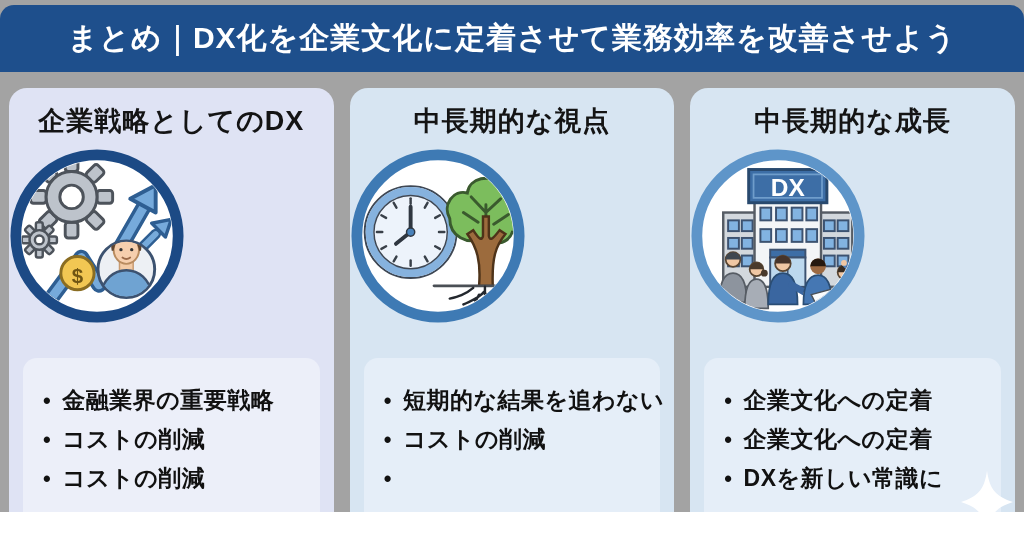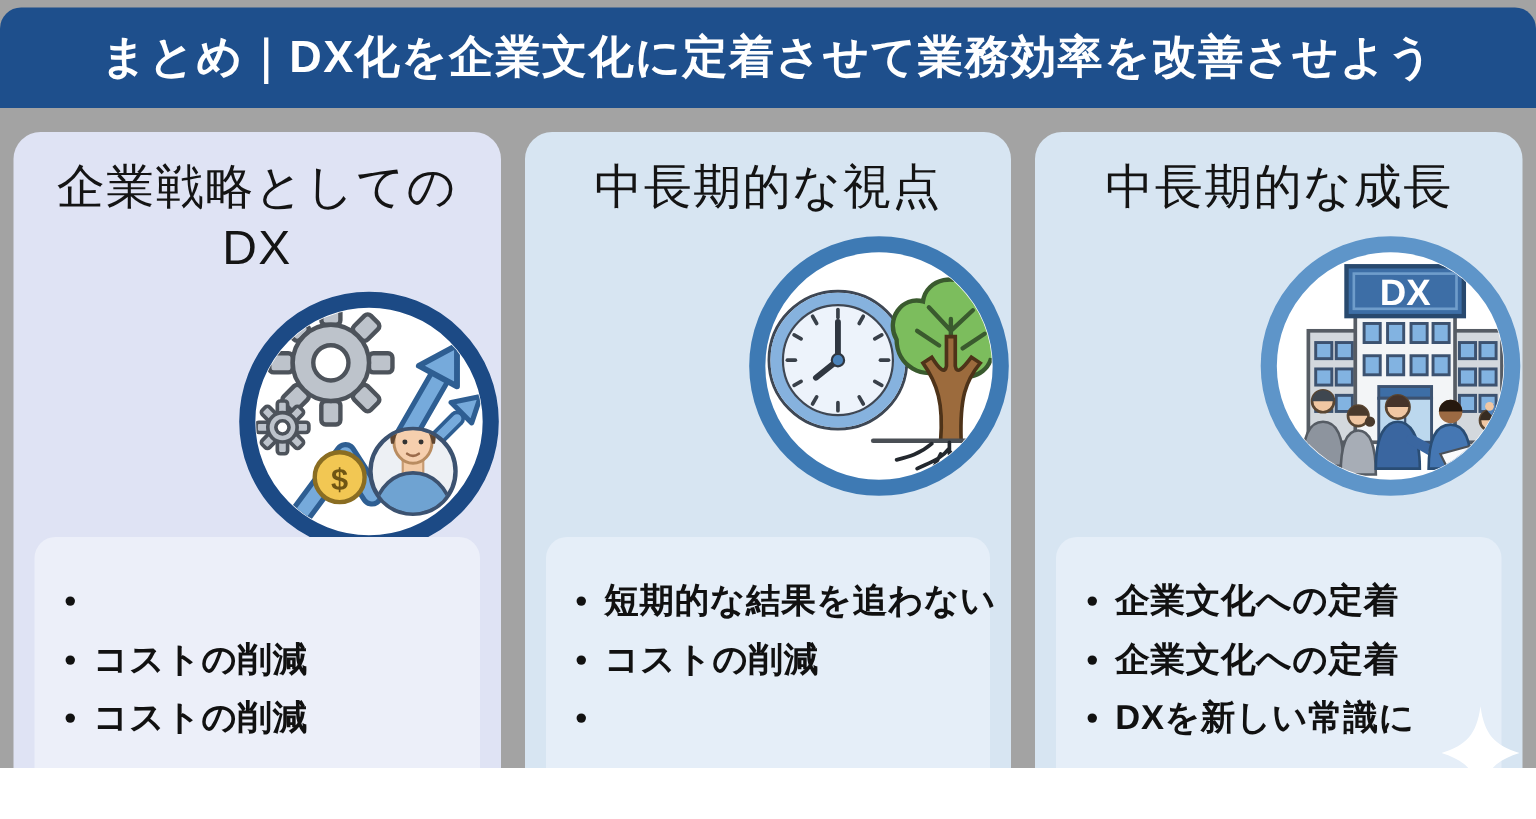--- a/index.html
+++ b/index.html
@@ -10,23 +10,23 @@
             background:#1e4f8c; border-radius:14px 14px 0 0;
             display:flex; align-items:center; justify-content:center; }
   .header h1 { margin:0; color:#ffffff; font-size:30px; font-weight:bold; letter-spacing:1px; }
 
   .cards { position:absolute; left:0; top:88px; width:1024px; height:453px;
            display:flex; gap:16px; padding:0 9px; box-sizing:border-box; }
   .card { flex:1; position:relative; border-radius:18px 18px 8px 8px; }
   .card-1 { background:#dfe3f4; }
   .card-2, .card-3 { background:#d7e5f2; }
 
-  .card h2 { margin:15px 6px 0; text-align:center; font-size:32px; font-weight:normal;
+  .card h2 { margin:15px 6px 0; text-align:center; font-size:27px; font-weight:bold;
              color:#141414; letter-spacing:1px; }
-  .badge-wrap { display:flex; justify-content:flex-end; margin-top:9px; }
+  .badge-wrap { display:flex; justify-content:flex-start; margin-top:9px; }
   svg.badge { width:176px; height:176px; display:block; }
 
   .list-box { position:absolute; left:14px; right:14px; top:270px; height:172px; border-radius:14px; }
   .card-1 .list-box { background:#eceff9; }
   .card-2 .list-box, .card-3 .list-box { background:#e5eef8; }
 
   .bullets { list-style:none; margin:0; padding:23px 8px 0 20px; }
   .bullets li { display:flex; align-items:baseline; font-size:23px; font-weight:bold;
                 color:#111111; line-height:39px; letter-spacing:0.5px; white-space:nowrap; }
   .dot { margin-right:11px; font-size:22px; }
@@ -108,20 +108,21 @@
                 <path d="M116 112 Q120 115 124 112" fill="none" stroke="#9c6b4a" stroke-width="1.8" stroke-linecap="round"></path>
               </g>
             </g>
           </g>
         </svg>
       </div>
       <div class="list-box">
         <ul class="bullets">
           <li>
               <span class="dot">•</span>
+              <span>金融業界の重要戦略</span>
             </li>
           <li>
               <span class="dot">•</span>
               <span>コストの削減</span>
             </li>
           <li>
               <span class="dot">•</span>
               <span>コストの削減</span>
             </li>
         </ul>

